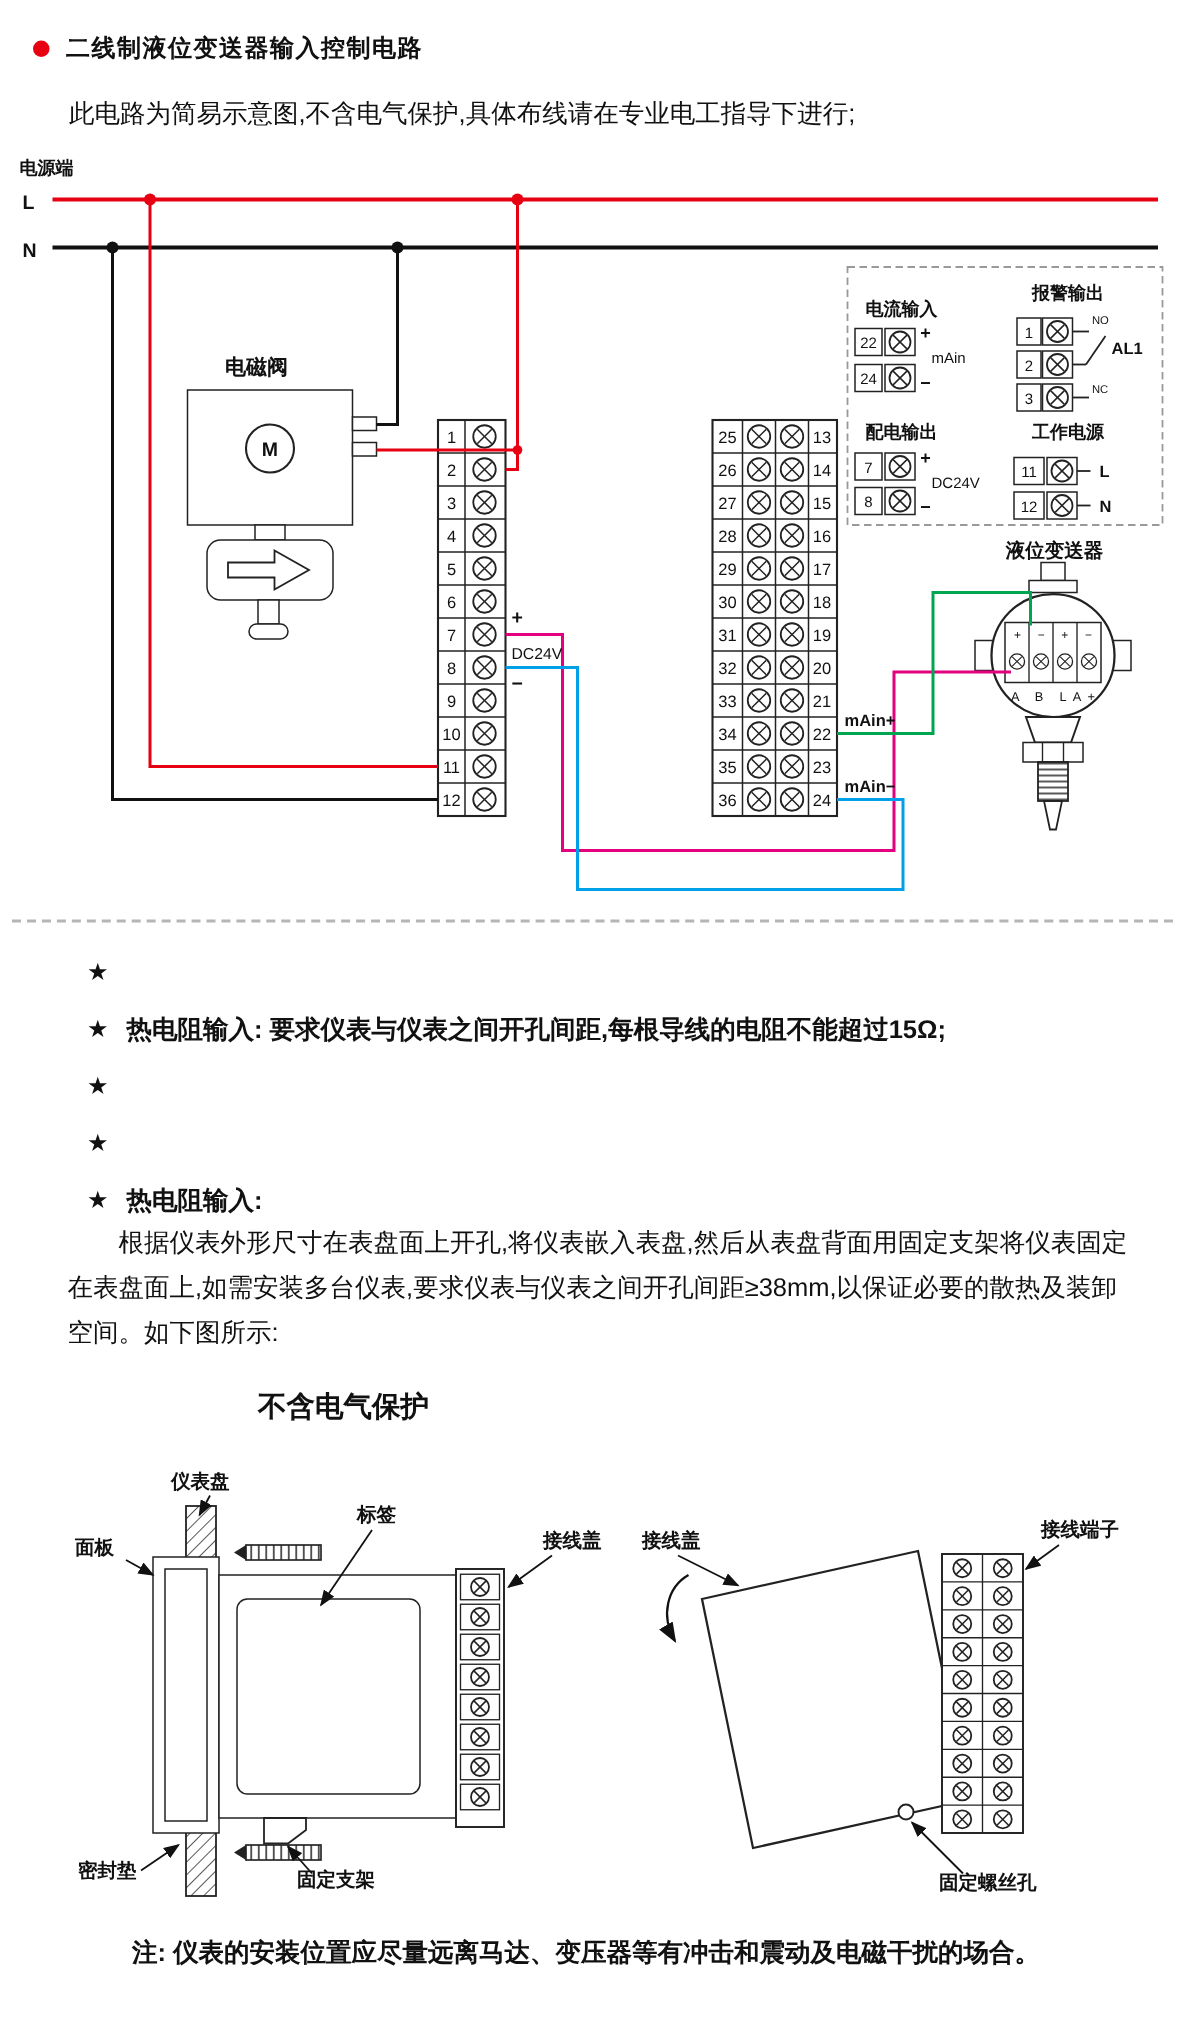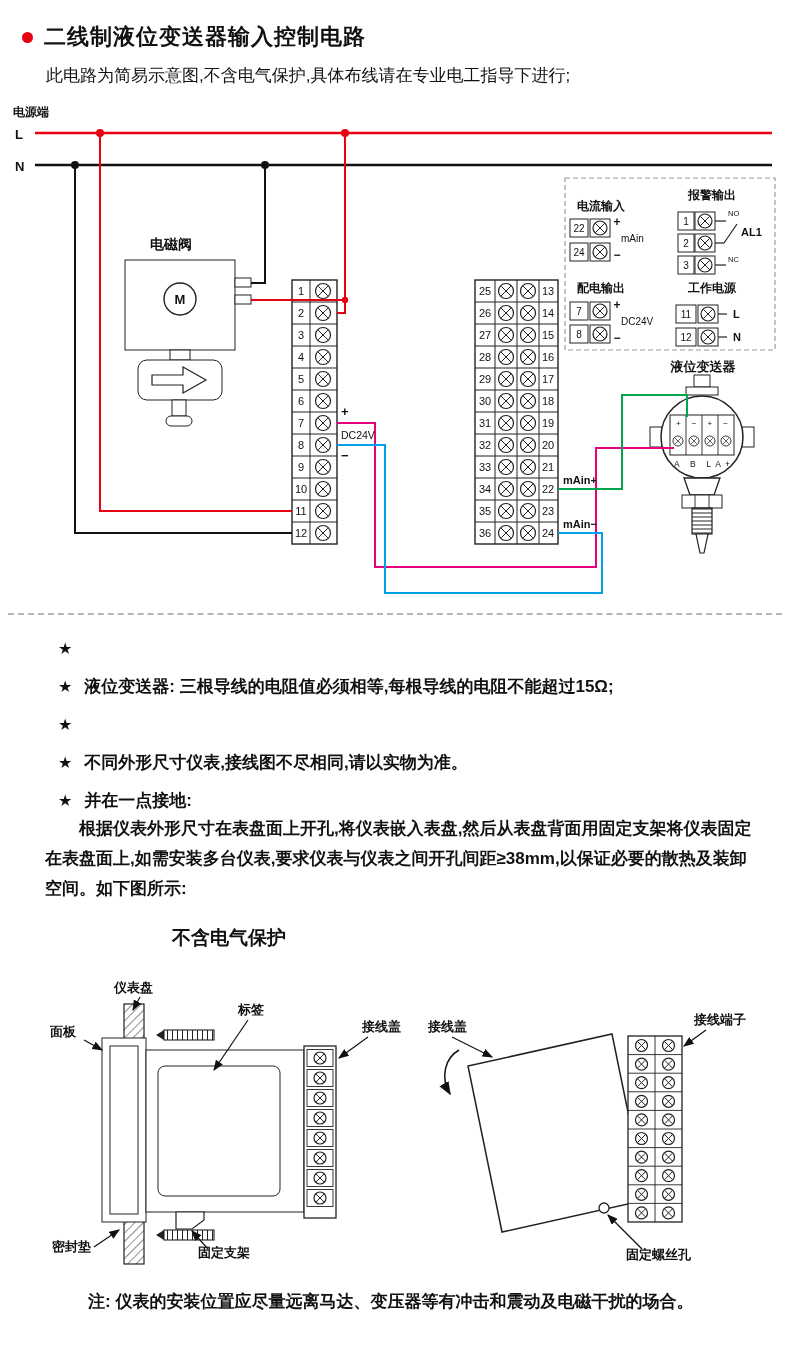--- a/index.html
+++ b/index.html
@@ -1,28 +1,28 @@
 <!DOCTYPE html>
 <html><head>
 <meta charset="utf-8">
 <style>
 *{margin:0;padding:0;box-sizing:border-box}
 html,body{width:790px}
 body{position:relative;height:1362px;background:#fff;color:#111;overflow:hidden;
      font-family:"Liberation Sans","DejaVu Sans",sans-serif}
 .title-row{position:absolute;left:22px;top:22px;display:flex;align-items:center;gap:11px}
 .bullet{width:11px;height:11px;border-radius:50%;background:#e60012;flex:0 0 auto}
-.title-row h1{font-size:22px;font-weight:bold;letter-spacing:1px}
+.title-row h1{font-size:16px;font-weight:bold;letter-spacing:1px}
 .subtitle{position:absolute;left:46px;top:64px;font-size:17px;font-weight:normal}
 #circuit-svg{position:absolute;left:0;top:103px}
 .sep{position:absolute;left:8px;right:8px;top:613px;border-top:2px dashed #b5b5b5}
 .notes{position:absolute;left:58px;top:629px;right:26px}
 .note{display:flex;align-items:center;height:38px;font-size:17px;font-weight:bold;gap:12px}
 .note .star{font-size:16px;flex:0 0 auto}
-.para{position:absolute;left:45px;top:814px;width:716px;font-size:17px;font-weight:bold;
+.para{position:absolute;left:45px;top:814px;width:716px;font-size:17px;font-weight:normal;
       line-height:30px;text-indent:2em}
 .sv-title{position:absolute;left:172px;top:925px;font-size:19px;font-weight:bold;
       font-family:"Liberation Serif","DejaVu Serif",serif}
 #install-svg{position:absolute;left:0;top:958px}
 .footer-note{position:absolute;left:88px;top:1290px;font-size:17px;font-weight:bold}
 svg text{fill:#111;font-family:"Liberation Sans","DejaVu Sans",sans-serif}
 .cell{fill:#fff;stroke:#222;stroke-width:1}
 .lbl{font-size:13px;font-weight:bold}
 </style>
 </head>
@@ -437,32 +437,31 @@
 </svg>
 
 <div class="sep"></div>
 
 <div class="notes">
   <div class="note">
       <span class="star">★</span>
     </div>
   <div class="note">
       <span class="star">★</span>
-      <span>液位变送器: 三根导线的电阻值必须相等,每根导线的电阻不能超过15Ω;</span>
+      <span>热电阻输入: 要求仪表与仪表之间开孔间距,每根导线的电阻不能超过15Ω;</span>
     </div>
   <div class="note">
       <span class="star">★</span>
     </div>
   <div class="note">
       <span class="star">★</span>
-      <span>不同外形尺寸仪表,接线图不尽相同,请以实物为准。</span>
     </div>
   <div class="note">
       <span class="star">★</span>
-      <span>并在一点接地:</span>
+      <span>热电阻输入:</span>
     </div>
 </div>
 
 <div class="para">根据仪表外形尺寸在表盘面上开孔,将仪表嵌入表盘,然后从表盘背面用固定支架将仪表固定在表盘面上,如需安装多台仪表,要求仪表与仪表之间开孔间距≥38mm,以保证必要的散热及装卸空间。如下图所示:</div>
 
 <h2 class="sv-title">不含电气保护</h2>
 
 <svg id="install-svg" width="790" height="320" viewBox="0 0 790 320">
   <defs>
     <marker id="arr" markerWidth="9" markerHeight="7" refX="8" refY="3.5" orient="auto">

